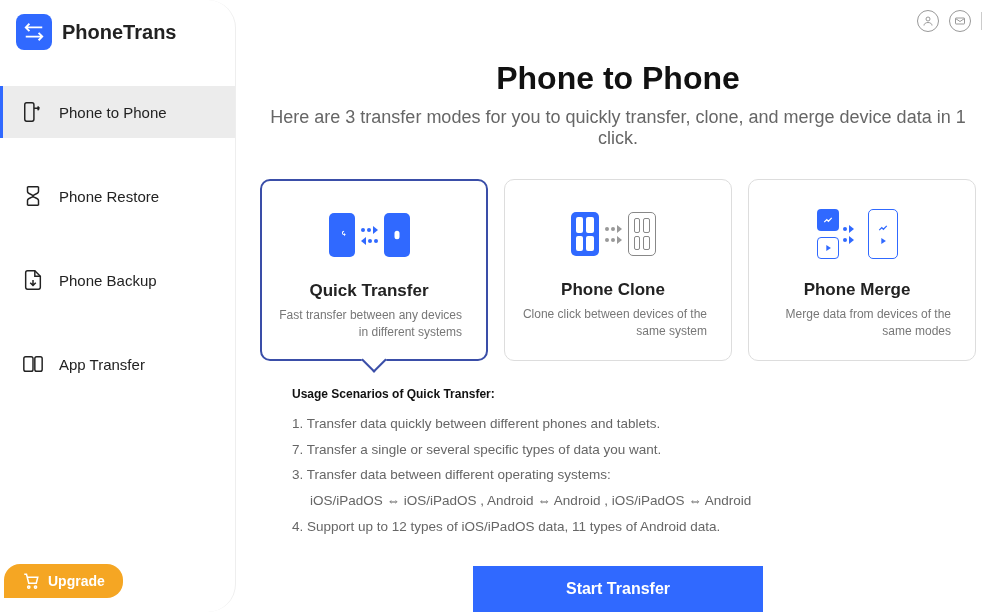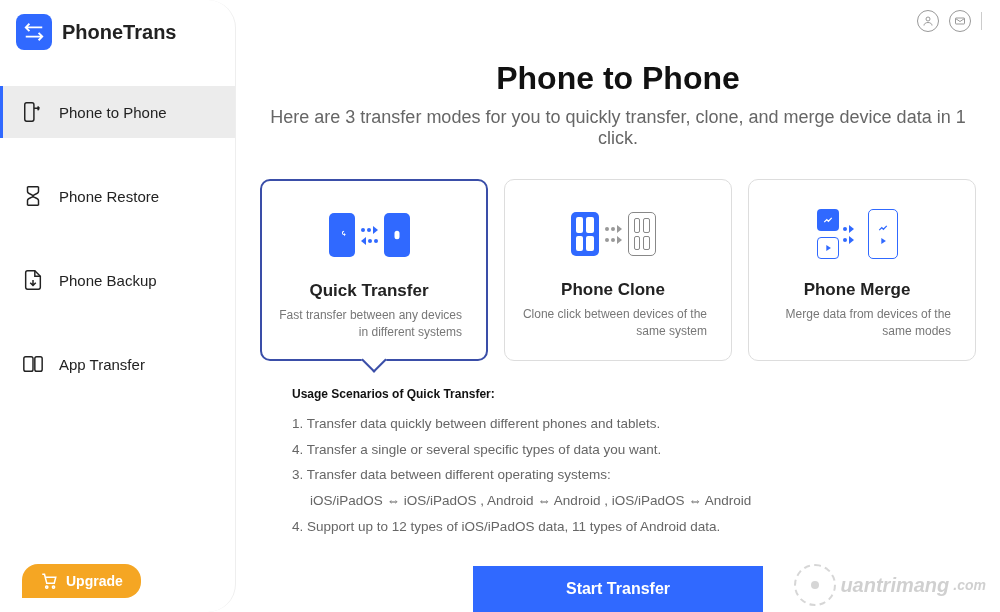--- a/index.html
+++ b/index.html
@@ -8,21 +8,21 @@
 .sidebar { width: 240px; background: #fff; border-right: 1px solid #eee; display: flex; flex-direction: column; position: relative; border-radius: 28px; }
 .brand { display: flex; align-items: center; gap: 10px; padding: 14px 16px 18px 16px; }
 .brand-logo { width: 36px; height: 36px; background: #3069ff; border-radius: 8px; display: flex; align-items: center; justify-content: center; }
 .brand-logo svg { width: 22px; height: 22px; stroke: #fff; fill: none; stroke-width: 2; }
 .brand-name { font-size: 20px; font-weight: 700; color: #222; }
 .nav { display: flex; flex-direction: column; gap: 32px; margin-top: 18px; }
 .nav-item { display: flex; align-items: center; gap: 14px; padding: 14px 18px; font-size: 15px; color: #222; cursor: pointer; border-left: 3px solid transparent; }
 .nav-item.active { background: #ececec; border-left: 3px solid #3069ff; }
 .nav-icon { width: 24px; height: 24px; display: flex; align-items: center; justify-content: center; }
 .nav-icon svg { width: 22px; height: 22px; stroke: #222; fill: none; stroke-width: 1.6; }
-.upgrade { position: absolute; bottom: 14px; left: 22px; background: #f5a623; color: #fff; font-size: 14px; font-weight: 600; padding: 8px 18px; border-radius: 16px 16px 16px 0; display: flex; align-items: center; gap: 8px; cursor: pointer; }
+.upgrade { position: absolute; bottom: 14px; left: 4px; background: #f5a623; color: #fff; font-size: 14px; font-weight: 600; padding: 8px 18px; border-radius: 16px 16px 16px 0; display: flex; align-items: center; gap: 8px; cursor: pointer; }
 .upgrade svg { width: 18px; height: 18px; stroke: #fff; fill: none; stroke-width: 2; }
 .main { flex: 1; padding: 18px 24px 0 24px; position: relative; display: flex; flex-direction: column; }
 .topbar { position: absolute; top: 10px; right: 18px; display: flex; gap: 10px; align-items: center; }
 .topbar .icon-circle { width: 22px; height: 22px; border: 1.4px solid #999; border-radius: 50%; display: flex; align-items: center; justify-content: center; }
 .topbar .icon-circle svg { width: 12px; height: 12px; stroke: #999; fill: none; stroke-width: 2; }
 .topbar .divider { width: 1px; height: 18px; background: #ccc; }
 .title { text-align: center; font-size: 32px; font-weight: 700; color: #111; margin-top: 42px; }
 .subtitle { text-align: center; font-size: 18px; color: #666; margin-top: 10px; }
 .cards { display: flex; gap: 16px; margin-top: 30px; justify-content: center; }
 .card { width: 228px; height: 182px; border: 1.5px solid #ddd; border-radius: 10px; padding: 16px 20px 10px 10px; display: flex; flex-direction: column; align-items: center; cursor: pointer; position: relative; }
@@ -236,30 +236,25 @@
         </div>
         <div class="card-title">Phone Merge</div>
         <div class="card-desc">Merge data from devices of the same modes</div>
       </div>
     </div>
 
     <div class="scenarios">
       <div class="scenarios-title">Usage Scenarios of Quick Transfer:</div>
       <div class="scenarios-list">
         <div>1. Transfer data quickly between different phones and tablets.</div>
-        <div>4. Transfer a single or several specific types of data you want.</div>
+        <div>7. Transfer a single or several specific types of data you want.</div>
         <div>3. Transfer data between different operating systems:</div>
         <div class="scenarios-indent">iOS/iPadOS ⇔ iOS/iPadOS ,   Android ⇔ Android ,   iOS/iPadOS ⇔ Android</div>
         <div>4. Support up to 12 types of iOS/iPadOS data, 11 types of Android data.</div>
       </div>
     </div>
 
     <div class="start-btn">
       <span>Start Transfer</span>
     </div>
 
-    <div class="watermark">
-      <div class="watermark-gear"></div>
-      <span>uantrimang</span>
-      <span style="font-size:14px">.com</span>
-    </div>
   </div>
 </div>
 
 </body></html>

